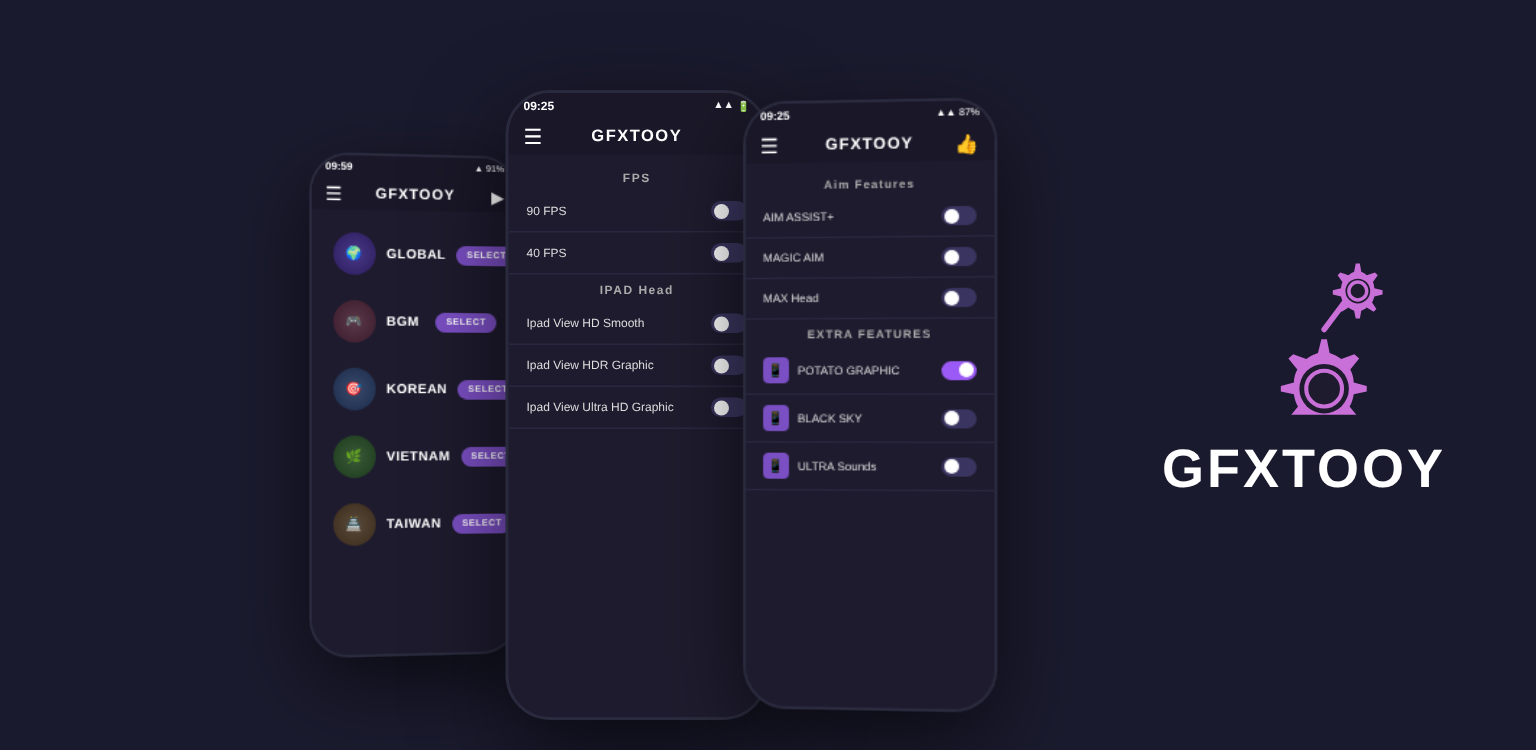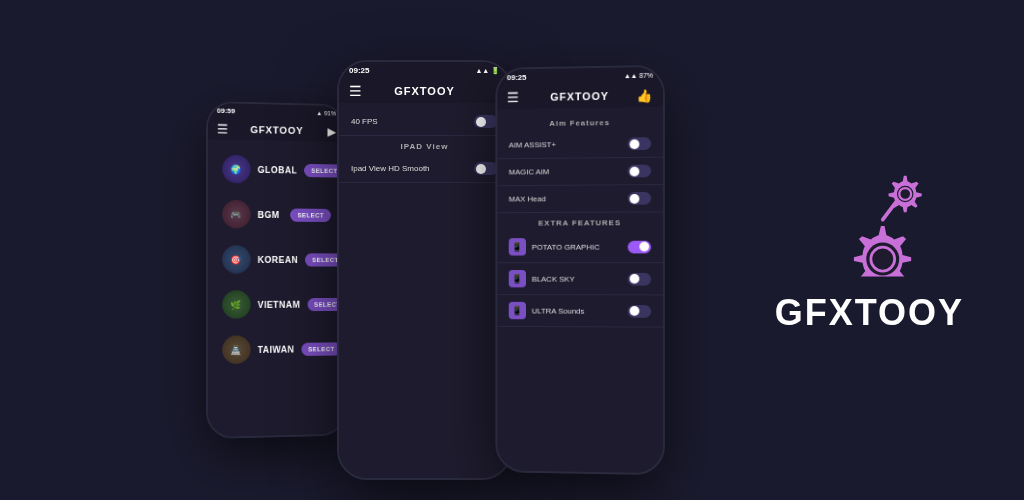--- a/index.html
+++ b/index.html
@@ -346,27 +346,40 @@
         <div class="status-icons">
           <span>▲▲</span>
           <span>🔋</span>
         </div>
       </div>
       <div class="phone-header">
         <span class="header-menu">☰</span>
         <span class="header-title">GFXTOOY</span>
       </div>
       <div class="settings-screen">
+        <div class="section-title">FPS</div>
+        <div class="setting-row">
+          <span class="setting-label">90 FPS</span>
+          <div class="toggle"></div>
+        </div>
         <div class="setting-row">
           <span class="setting-label">40 FPS</span>
           <div class="toggle"></div>
         </div>
-        <div class="section-title">IPAD View</div>
+        <div class="section-title">IPAD Head</div>
         <div class="setting-row">
           <span class="setting-label">Ipad View HD Smooth</span>
+          <div class="toggle"></div>
+        </div>
+        <div class="setting-row">
+          <span class="setting-label">Ipad View HDR Graphic</span>
+          <div class="toggle"></div>
+        </div>
+        <div class="setting-row">
+          <span class="setting-label">Ipad View Ultra HD Graphic</span>
           <div class="toggle"></div>
         </div>
       </div>
     </div>
   </div>
 
   <div class="phone phone-right">
     <div class="phone-screen">
       <div class="status-bar">
         <span class="status-time">09:25</span>

